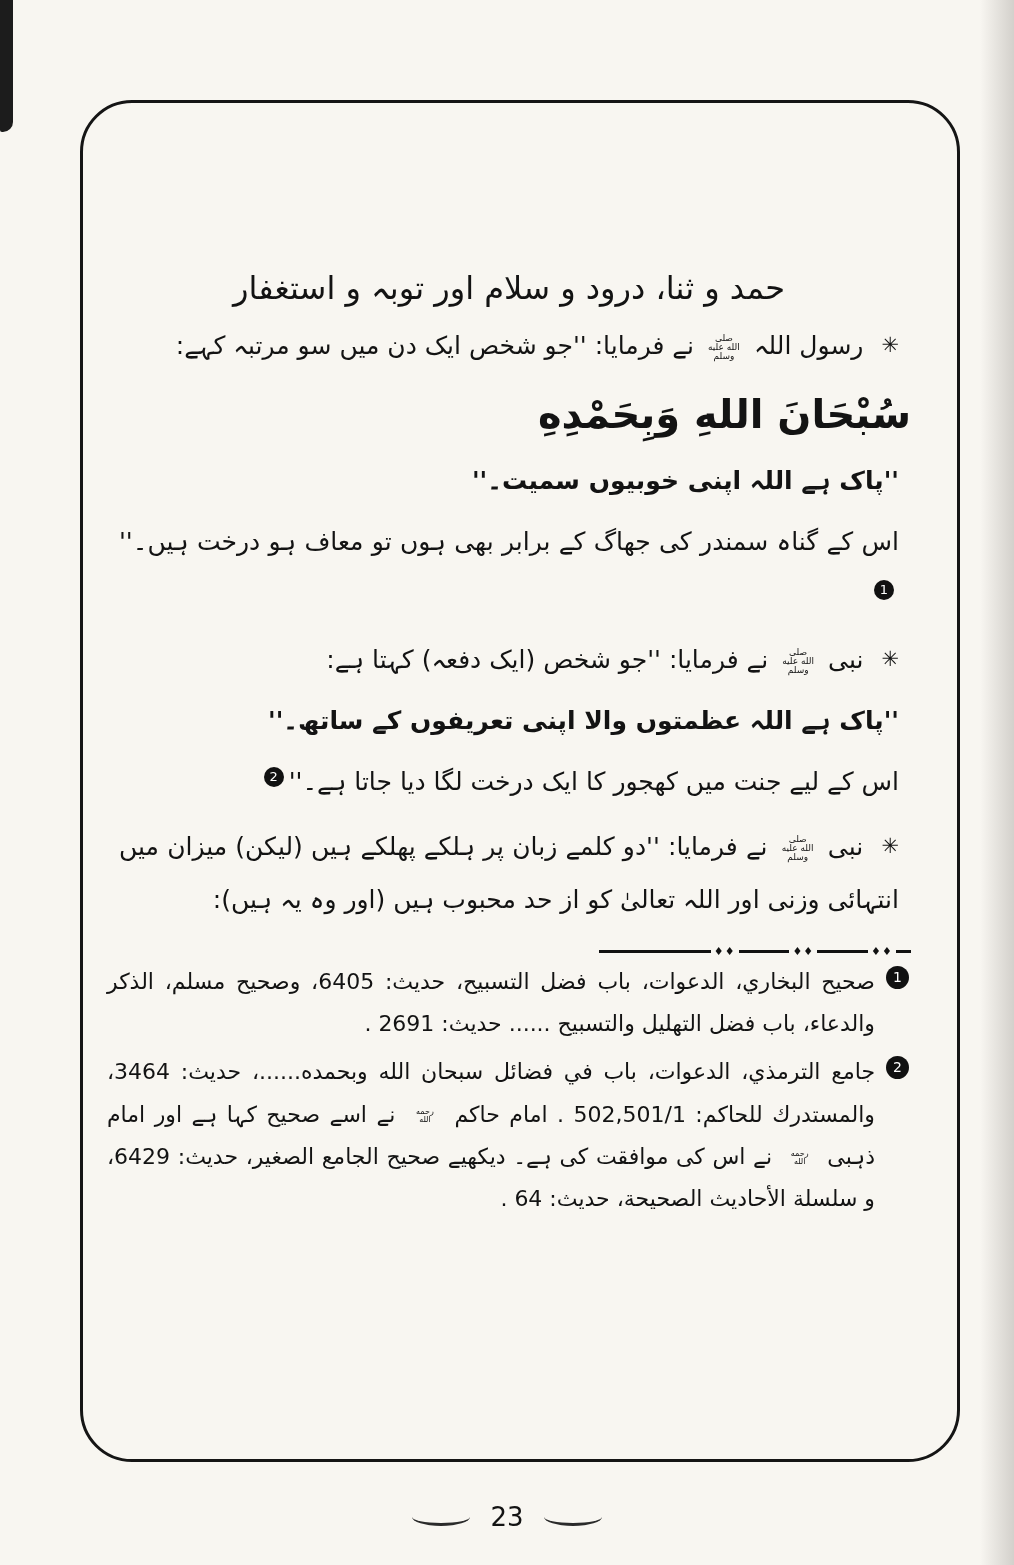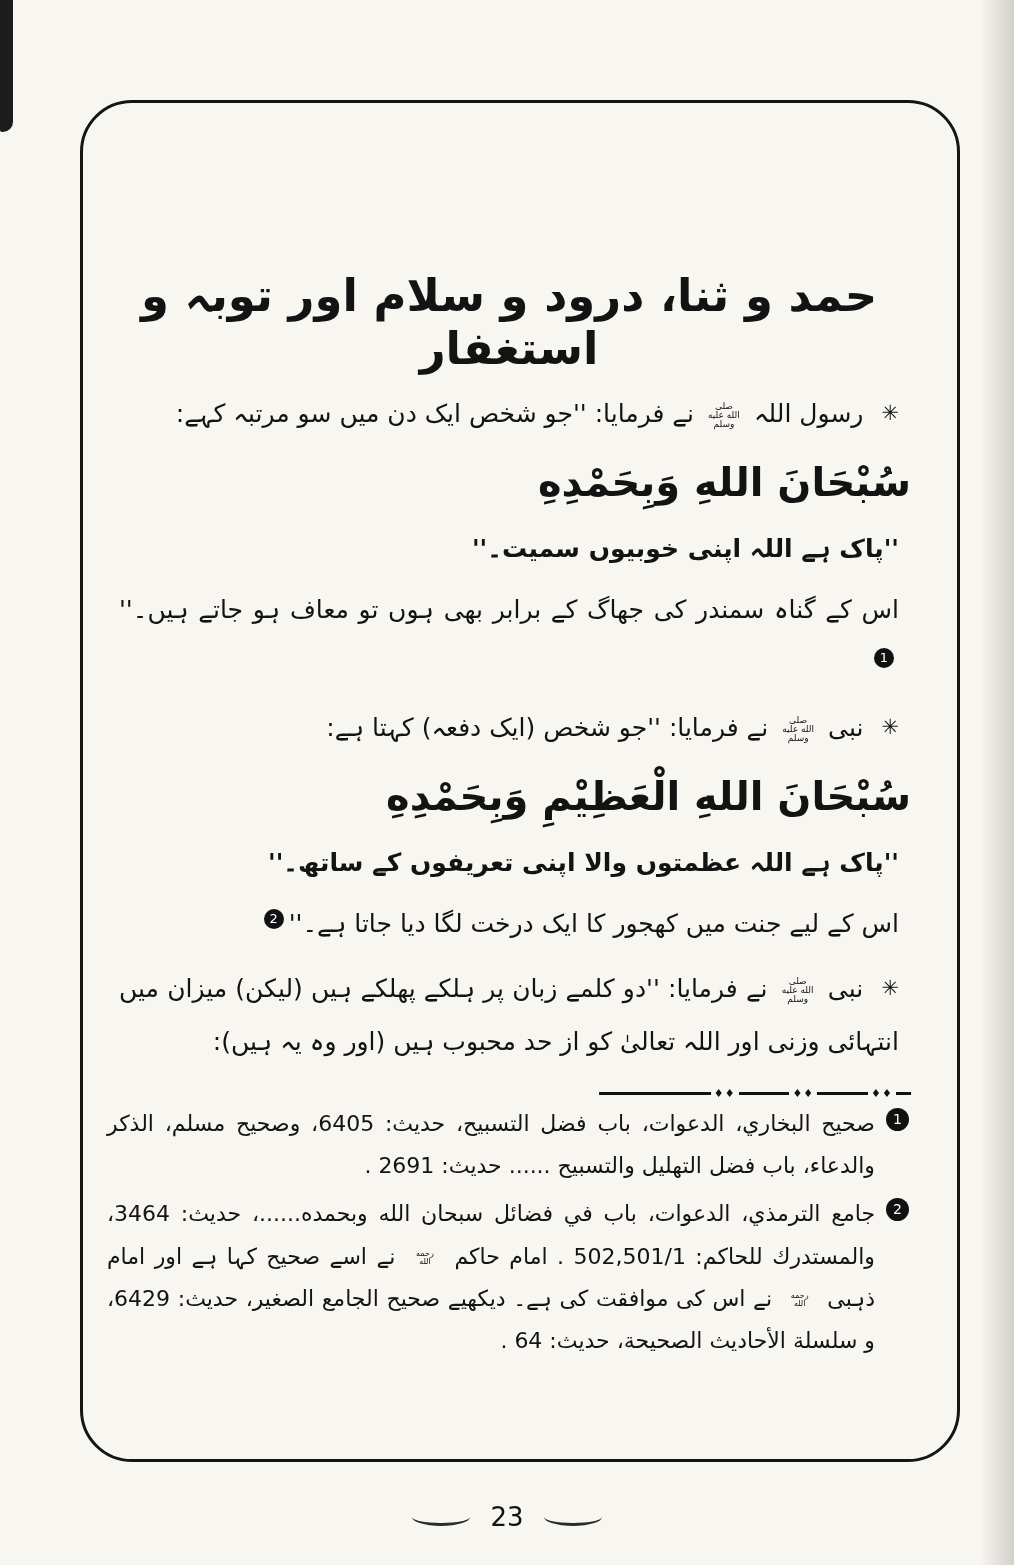--- a/index.html
+++ b/index.html
@@ -34,22 +34,22 @@
     box-sizing:border-box;
     margin:100px 54px 0 80px;
     height:1362px;
     border:3px solid #151515;
     border-radius:52px;
     padding:28px 46px 30px 24px;
     direction:rtl;
     overflow:hidden;
   }
   .title {
-    font-size:45px;
-    font-weight:bold;
+    font-size:32px;
+    font-weight:normal;
     text-align:center;
     margin:138px 0 0 0;
     letter-spacing:0.5px;
   }
   .heading {
     font-size:29px;
     font-weight:bold;
     text-align:right;
     margin:96px 0 26px 0;
   }
@@ -162,26 +162,25 @@
 
   <div class="frame">
 
     <h1 class="title">حمد و ثنا، درود و سلام اور توبہ و استغفار</h1>
 
 
     <section class="hadith">
       <p class="intro"><span class="bullet">✳</span> <span>رسول اللہ</span> <span class="honorific">صلى الله عليه وسلم</span> <span>نے فرمایا: ''جو شخص ایک دن میں سو مرتبہ کہے:</span></p>
       <p class="arabic">سُبْحَانَ اللهِ وَبِحَمْدِهِ</p>
       <p class="translation">''پاک ہے اللہ اپنی خوبیوں سمیت۔''</p>
-      <p class="tail"><span>اس کے گناہ سمندر کی جھاگ کے برابر بھی ہوں تو معاف ہو جاتے ہیں۔''</span><sup class="fn-ref">1</sup></p>
+      <p class="tail"><span>اس کے گناہ سمندر کی جھاگ کے برابر بھی ہوں تو معاف ہو درخت ہیں۔''</span><sup class="fn-ref">1</sup></p>
     </section>
 
     <section class="hadith">
       <p class="intro"><span class="bullet">✳</span> <span>نبی</span> <span class="honorific">صلى الله عليه وسلم</span> <span>نے فرمایا: ''جو شخص (ایک دفعہ) کہتا ہے:</span></p>
-      <p class="arabic">سُبْحَانَ اللهِ الْعَظِيْمِ وَبِحَمْدِهِ</p>
       <p class="translation">''پاک ہے اللہ عظمتوں والا اپنی تعریفوں کے ساتھ۔''</p>
       <p class="tail"><span>اس کے لیے جنت میں کھجور کا ایک درخت لگا دیا جاتا ہے۔''</span><sup class="fn-ref">2</sup></p>
     </section>
 
     <section class="hadith">
       <p class="intro" style="text-align:justify;"><span class="bullet">✳</span> <span>نبی</span> <span class="honorific">صلى الله عليه وسلم</span> <span>نے فرمایا: ''دو کلمے زبان پر ہلکے پھلکے ہیں (لیکن) میزان میں انتہائی وزنی اور اللہ تعالیٰ کو از حد محبوب ہیں (اور وہ یہ ہیں):</span></p>
     </section>
 
     <div class="fn-sep">
       <span class="sep-line l1"></span>

